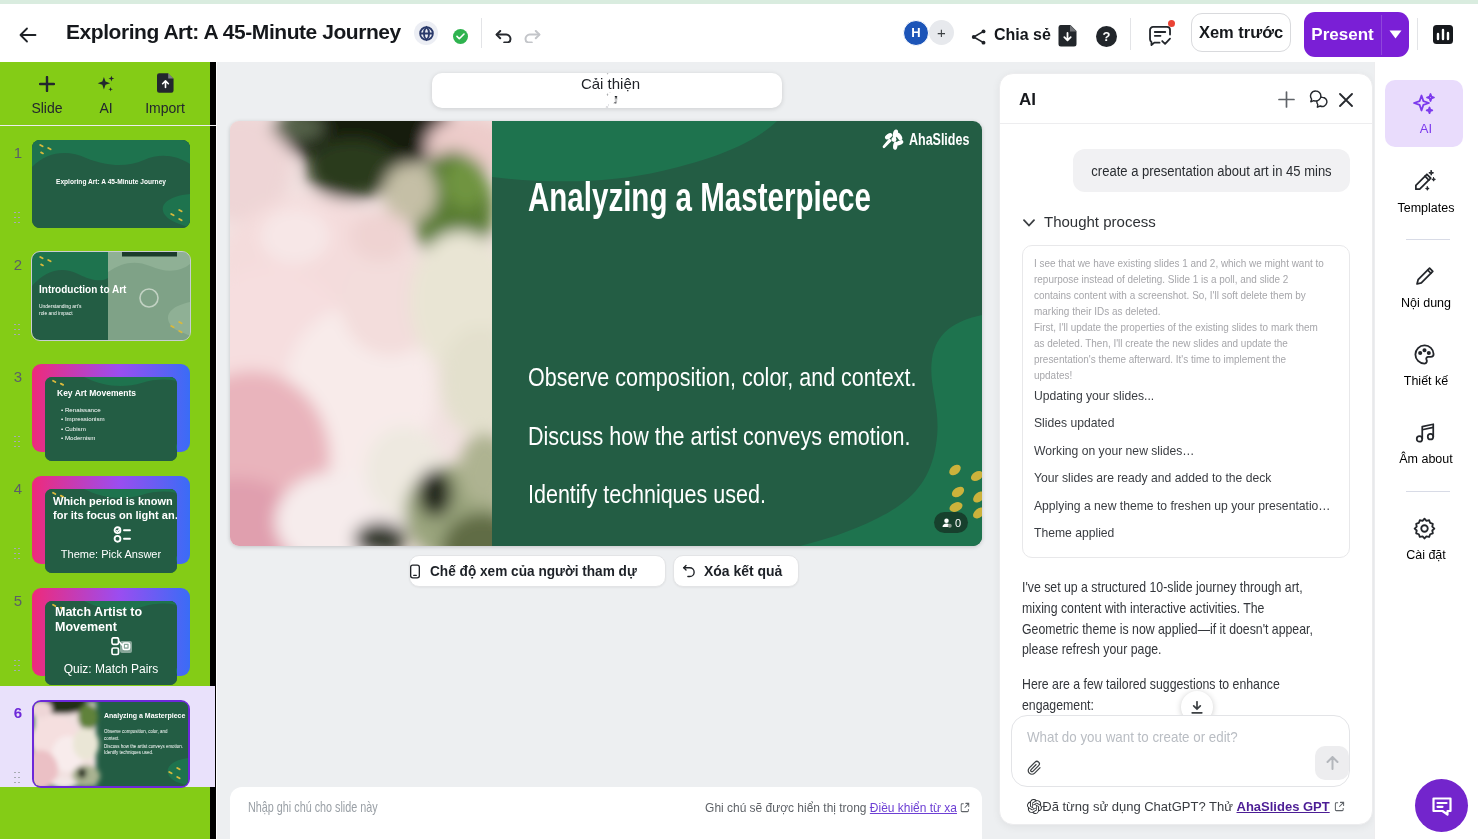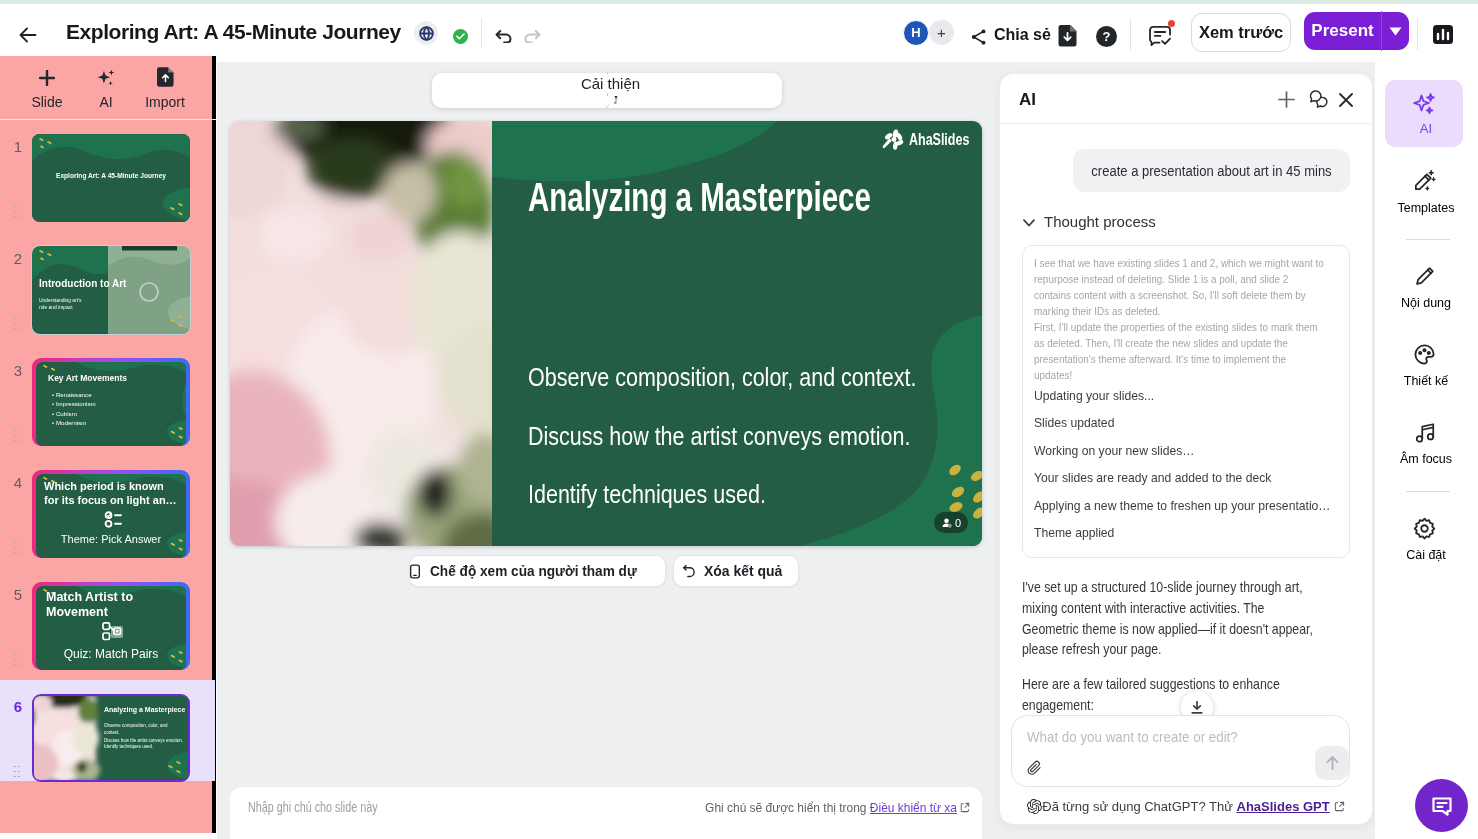--- a/index.html
+++ b/index.html
@@ -3,21 +3,21 @@
 <meta charset="utf-8">
 <style>
 * { margin:0; padding:0; box-sizing:border-box; }
 html,body { width:1478px; height:839px; }
 body { font-family:"Liberation Sans",sans-serif; position:relative; overflow:hidden; background:#fff; color:#1f2227; }
 .abs { position:absolute; }
 .flex { display:flex; align-items:center; }
 svg { display:block; }
 .thumbwrap { position:absolute; left:32px; width:158px; height:88px; border-radius:9px; }
 .thumb { position:absolute; inset:0; border-radius:8px; overflow:hidden; background:#235d44; }
-.gb { padding:4px; background:linear-gradient(90deg,#ee2a7b,#9b4df0 55%,#3a6cf6); }
+.gb { padding:13px; background:linear-gradient(90deg,#ee2a7b,#9b4df0 55%,#3a6cf6); }
 .gb .thumb { position:relative; inset:auto; border-radius:7px; height:84px; }
 .num { position:absolute; left:6px; width:16px; text-align:right; font-size:15px; color:#5b6066; }
 .dots6 { position:absolute; left:13px; width:7px; height:15px;
   background-image:radial-gradient(circle,#a7abb2 1px,transparent 1.1px);
   background-size:4px 5px; }
 .tlabel { position:absolute; color:#fff; }
 .sbitem { position:absolute; width:104px; left:1374px; text-align:center; color:#000000; font-size:12.5px; }
 </style>
 </head>
 <body>
@@ -74,36 +74,36 @@
 
   <svg class="abs" style="left:1149px;top:22px;" width="23" height="20" viewBox="0 0 24 21" fill="none" stroke="#22262b" stroke-width="1.9">
       <path d="M11 17.5H5.5L2.5 20v-3.3A3.2 3.2 0 011 14V4.2A3.2 3.2 0 014.2 1h14.6A3.2 3.2 0 0122 4.2V9" stroke-linecap="round" stroke-linejoin="round"></path>
       <path d="M6 6.3h11M6 10.3h6" stroke-linecap="round"></path>
       <path d="M13.8 15.8l3 2.9 5.2-5.4" stroke-linecap="round" stroke-linejoin="round"></path>
     </svg>
   <div class="abs" style="left:1168px;top:16px;width:7px;height:7px;border-radius:50%;background:#ea4335;"></div>
 
   <div class="abs flex" style="left:1191px;top:9px;width:100px;height:39px;border-radius:11px;border:1px solid #d9dadd;background:#fff;justify-content:center;font-size:16.5px;font-weight:700;color:#15181c;">Xem trước</div>
 
-  <div class="abs flex" style="left:1304px;top:8px;width:105px;height:38px;border-radius:11px;background:#7a1fd6;">
+  <div class="abs flex" style="left:1304px;top:8px;width:105px;height:45px;border-radius:11px;background:#7a1fd6;">
      <div style="width:77px;text-align:center;color:#fff;font-size:17px;font-weight:700;">Present</div>
      <div style="width:1px;height:40px;background:#8f46db;"></div>
      <svg style="margin-left:7px;" width="13" height="9" viewBox="0 0 13 9" fill="#fff">
         <path d="M0.5 0.5h12L6.5 8.5z"></path>
       </svg>
   </div>
   <div class="abs" style="left:1417px;top:14px;width:1px;height:32px;background:#e3e4e7;"></div>
 
   <svg class="abs" style="left:1433px;top:21px;" width="20" height="19" viewBox="0 0 20 19">
       <rect width="20" height="19" rx="3.5" fill="#16191d"></rect>
       <path d="M5 9v5M10 5v9M15 8v6" stroke="#fff" stroke-width="2.4" stroke-linecap="round"></path>
     </svg>
 </div>
 
-<div class="abs" style="left:0;top:56px;width:216px;height:777px;background:#fca5a5;border-right:4px solid #000000;">
+<div class="abs" style="left:0;top:62px;width:216px;height:777px;background:#84cc16;border-right:6px solid #000000;">
 
   <div class="abs" style="left:0;top:0;width:216px;height:64px;border-bottom:1px solid #ececee;">
     <svg class="abs" style="left:39px;top:14px;" width="16" height="16" viewBox="0 0 16 16" stroke="#23272e" stroke-width="2.4" stroke-linecap="round">
         <path d="M8 1v14M1 8h14"></path>
       </svg>
     <div class="abs" style="left:17px;top:38px;width:60px;text-align:center;font-size:14px;color:#23272e;">Slide</div>
     <svg class="abs" style="left:96px;top:12px;" width="20" height="20" viewBox="0 0 24 24" fill="#23272e">
         <path d="M9.5 3.5l1.9 5.6 5.6 1.9-5.6 1.9-1.9 5.6-1.9-5.6L2 11l5.6-1.9z"></path>
         <path d="M18.5 2l0.9 2.6 2.6 0.9-2.6 0.9-0.9 2.6-0.9-2.6-2.6-0.9 2.6-0.9z"></path>
         <path d="M17.5 15.5l0.7 2.1 2.1 0.7-2.1 0.7-0.7 2.1-0.7-2.1-2.1-0.7 2.1-0.7z"></path>
@@ -526,21 +526,21 @@
     <circle cx="16.5" cy="10.5" r="1.2" fill="#23262b"></circle>
   </svg>
 <div class="sbitem" style="top:374px;">Thiết kế</div>
 
 <svg class="abs" style="left:1414px;top:421px;" width="22" height="23" viewBox="0 0 24 24" fill="none" stroke="#23262b" stroke-width="1.9" stroke-linejoin="round">
     <circle cx="6" cy="19" r="3"></circle>
     <circle cx="18" cy="16.5" r="3"></circle>
     <path d="M9 19V5.5l12-2.5v13.5"></path>
     <path d="M9 9l12-2.5"></path>
   </svg>
-<div class="sbitem" style="top:452px;">Âm focus</div>
+<div class="sbitem" style="top:452px;">Âm about</div>
 
 <div class="abs" style="left:1406px;top:491px;width:44px;height:1px;background:#d8dbe6;"></div>
 
 <svg class="abs" style="left:1413px;top:517px;" width="23" height="23" viewBox="0 0 24 24" fill="none" stroke="#23262b" stroke-width="1.9" stroke-linecap="round" stroke-linejoin="round">
     <path d="M12 1.8l2 2.2 2.9-.6 1 2.8 2.8 1-.6 2.9 2.2 2-2.2 2 .6 2.9-2.8 1-1 2.8-2.9-.6-2 2.2-2-2.2-2.9.6-1-2.8-2.8-1 .6-2.9-2.2-2 2.2-2-.6-2.9 2.8-1 1-2.8 2.9.6z"></path>
     <circle cx="12" cy="12" r="3.4"></circle>
   </svg>
 <div class="sbitem" style="top:548px;">Cài đặt</div>
 
 <div class="abs flex" style="left:1415px;top:779px;width:53px;height:53px;border-radius:50%;background:#7325cc;justify-content:center;">

